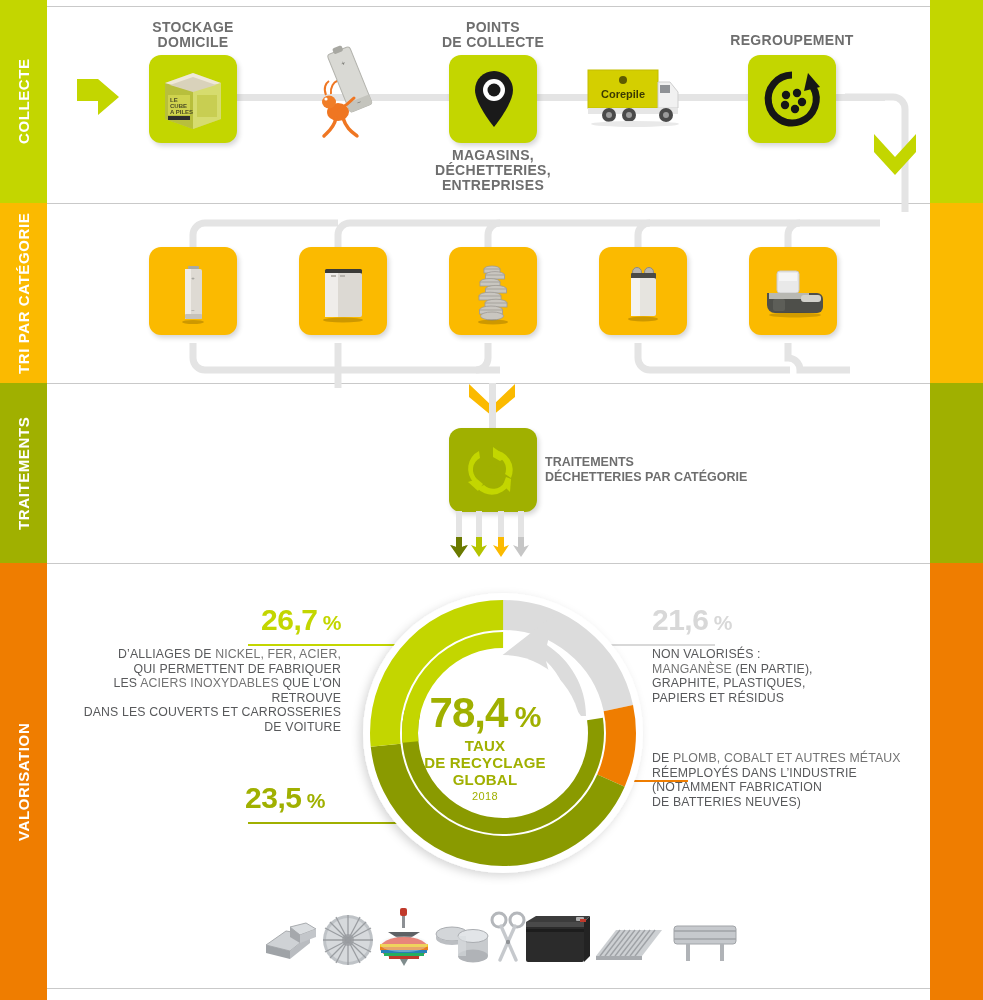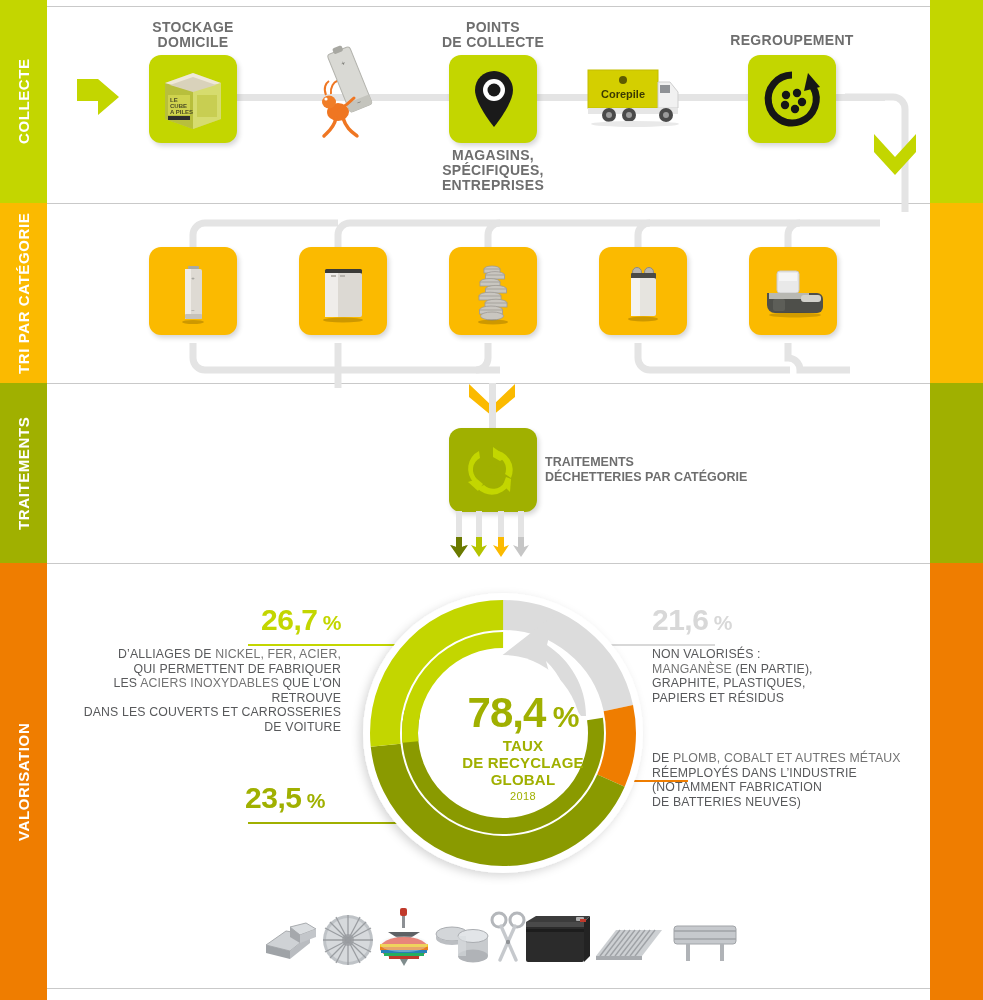--- a/index.html
+++ b/index.html
@@ -138,21 +138,21 @@
   </div>
   <div class="tile green" style="left:449px;top:55px;width:88px;height:88px;">
     <svg style="position:absolute;left:26px;top:16px;" width="38" height="58">
       <path d="M19,0 C8.5,0 0,8.5 0,19 C0,33 19,56 19,56 C19,56 38,33 38,19 C38,8.5 29.5,0 19,0 Z" fill="#1a1a1a"></path>
       <circle cx="19" cy="19" r="11" fill="#fff"></circle>
       <circle cx="19" cy="19" r="6.5" fill="#1a1a1a"></circle>
     </svg>
   </div>
   <div class="cap" style="left:422px;top:148px;width:142px;">
     <div>MAGASINS,</div>
-    <div>SPÉCIFIQUES,</div>
+    <div>DÉCHETTERIES,</div>
     <div>ENTREPRISES</div>
   </div>
 
   <svg style="position:absolute;left:587px;top:64px;" width="110" height="64">
     <rect x="1" y="6" width="70" height="38" fill="#d4cf00"></rect>
     <rect x="1" y="6" width="70" height="38" fill="none" stroke="#c3be00" stroke-width="1"></rect>
     <circle cx="36" cy="16" r="4" fill="#5d5a00"></circle>
     <text x="36" y="34" text-anchor="middle" font-family="Liberation Sans, sans-serif" font-size="11" font-weight="bold" fill="#3b3a00">Corepile</text>
     <path d="M71,18 h12 l8,10 v16 h-20 z" fill="#f1f1f1" stroke="#cfcfcf" stroke-width="1"></path>
     <rect x="73" y="21" width="10" height="8" fill="#8f9296"></rect>
@@ -346,21 +346,21 @@
 
     <g>
       <path d="M213,148 C212,140 209,133 204,127 L210,117 L226,139 L207,141 L208,134
                C210,138 211,143 211,148 Z" fill="#ffffff" opacity="0"></path>
       <path d="M205,155 L205,128 L197,128 L210,110 L223,128 L215,128 L215,155 Z" fill="#ffffff"></path>
     </g>
 
     <circle cx="145" cy="145" r="78" fill="#ffffff"></circle>
   </svg>
 
-  <div class="donut-center" style="left:418px;top:693px;width:210px;">
+  <div class="donut-center" style="left:380px;top:693px;width:210px;">
     <div class="donut-big">
       <span>78,4</span><span class="sm"> <span>%</span></span>
     </div>
     <div class="donut-sub">TAUX</div>
     <div class="donut-sub">DE RECYCLAGE</div>
     <div class="donut-sub">GLOBAL</div>
     <div class="donut-yr">2018</div>
   </div>
 
   <div style="position:absolute;left:60px;top:605px;width:265px;text-align:right;margin-left:16px;">

